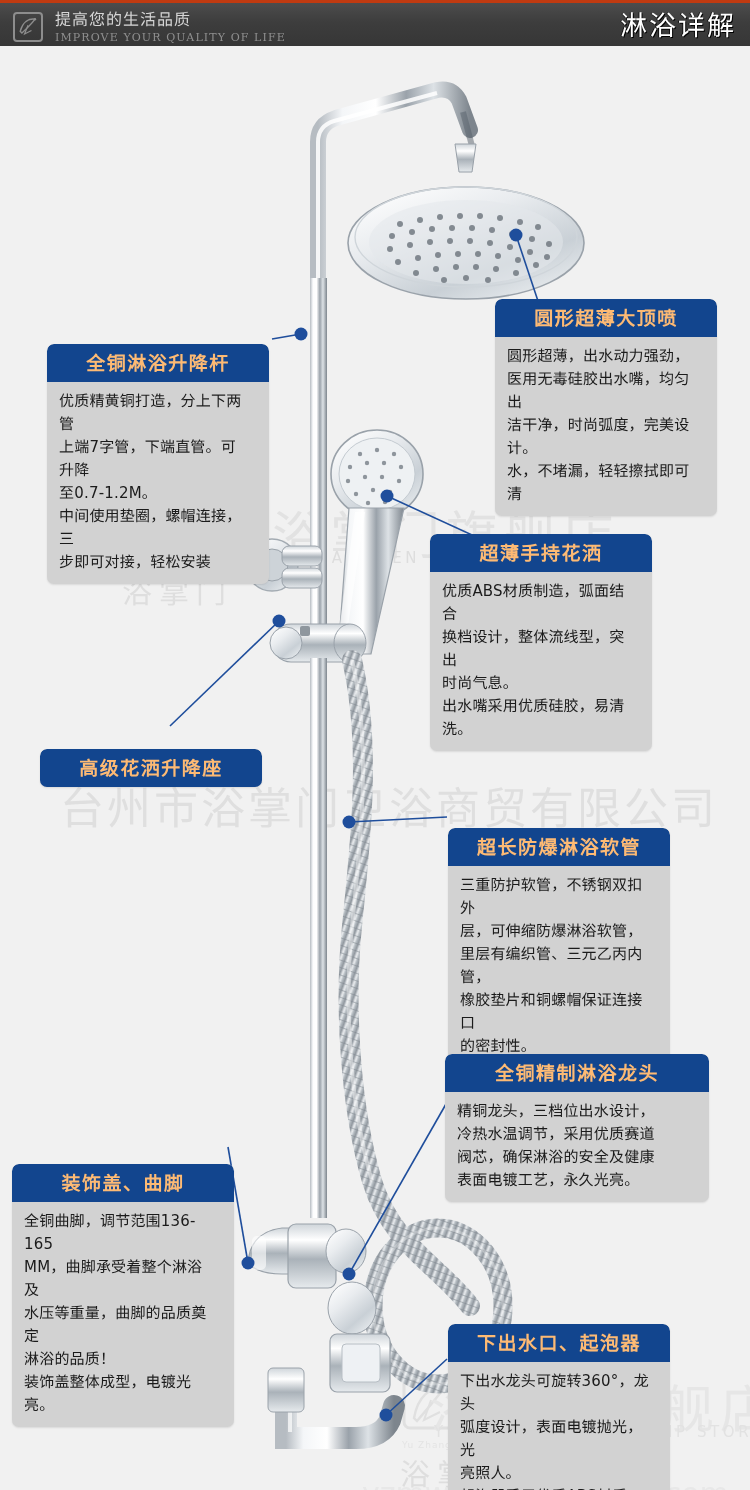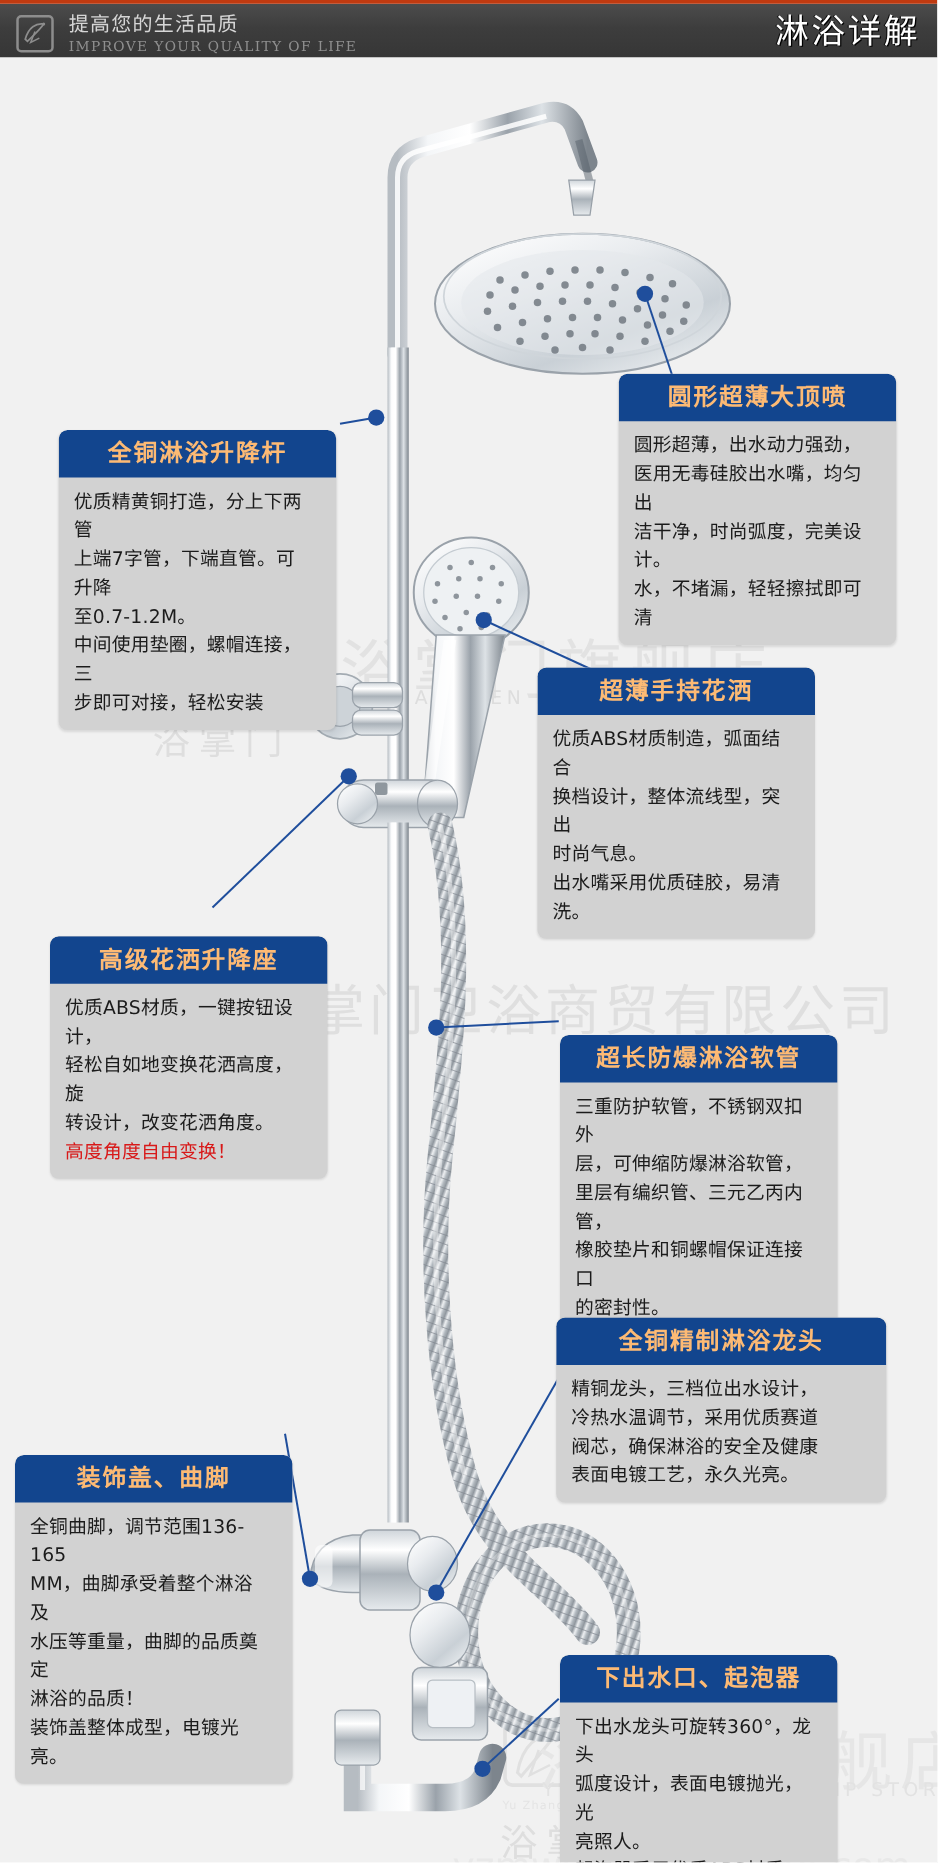--- a/index.html
+++ b/index.html
@@ -387,26 +387,20 @@
       <div class="bd">
         <p>优质ABS材质制造，弧面结合</p>
         <p>换档设计，整体流线型，突出</p>
         <p>时尚气息。</p>
         <p>出水嘴采用优质硅胶，易清洗。</p>
       </div>
     </div>
 
     <div class="callout" id="box-slide-seat">
       <div class="hd">高级花洒升降座</div>
-      <div class="bd">
-        <p>优质ABS材质，一键按钮设计，</p>
-        <p>轻松自如地变换花洒高度，旋</p>
-        <p>转设计，改变花洒角度。</p>
-        <p class="hl">高度角度自由变换！</p>
-      </div>
     </div>
 
     <div class="callout" id="box-hose">
       <div class="hd">超长防爆淋浴软管</div>
       <div class="bd">
         <p>三重防护软管，不锈钢双扣外</p>
         <p>层，可伸缩防爆淋浴软管，</p>
         <p>里层有编织管、三元乙丙内管，</p>
         <p>橡胶垫片和铜螺帽保证连接口</p>
         <p>的密封性。</p>

